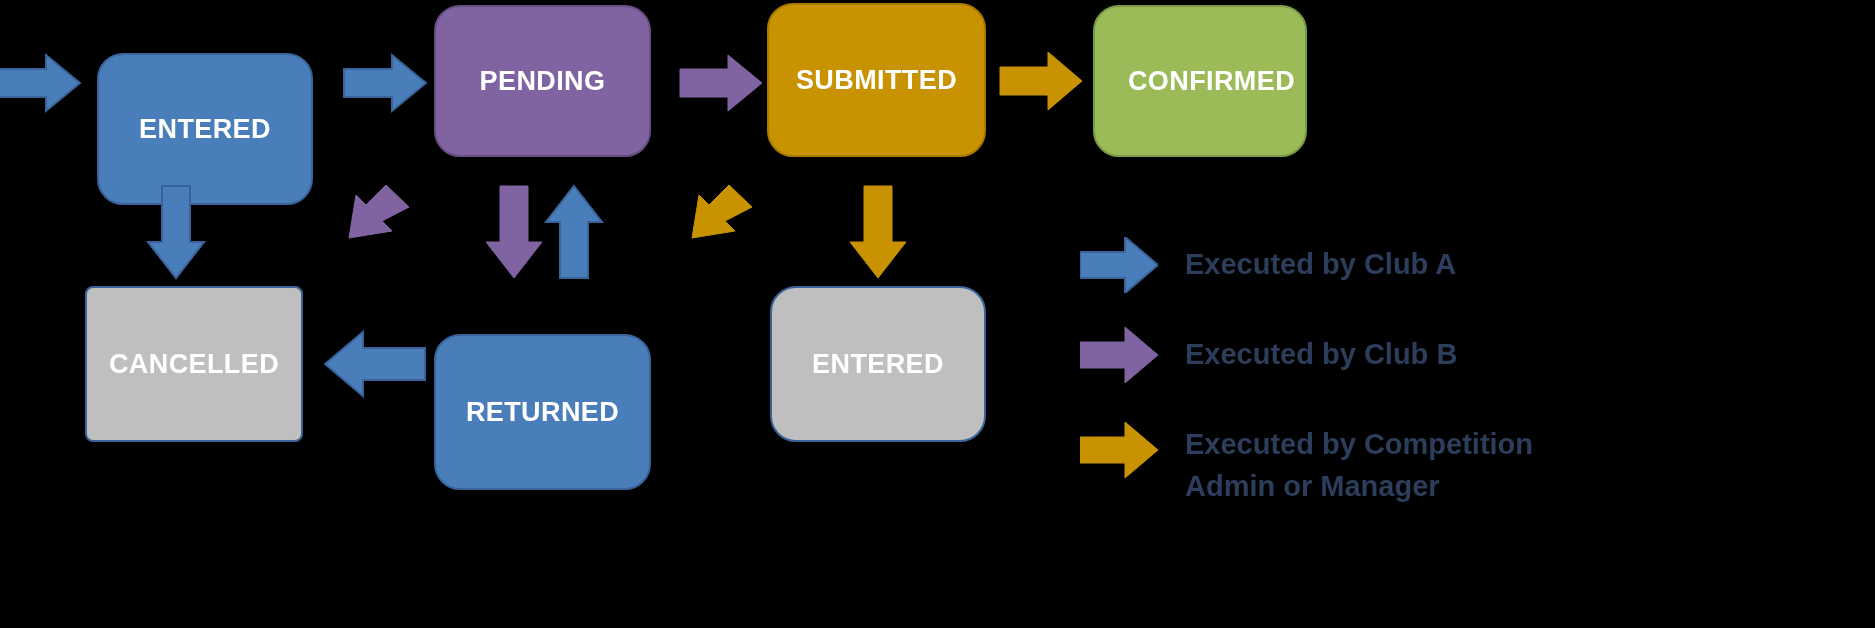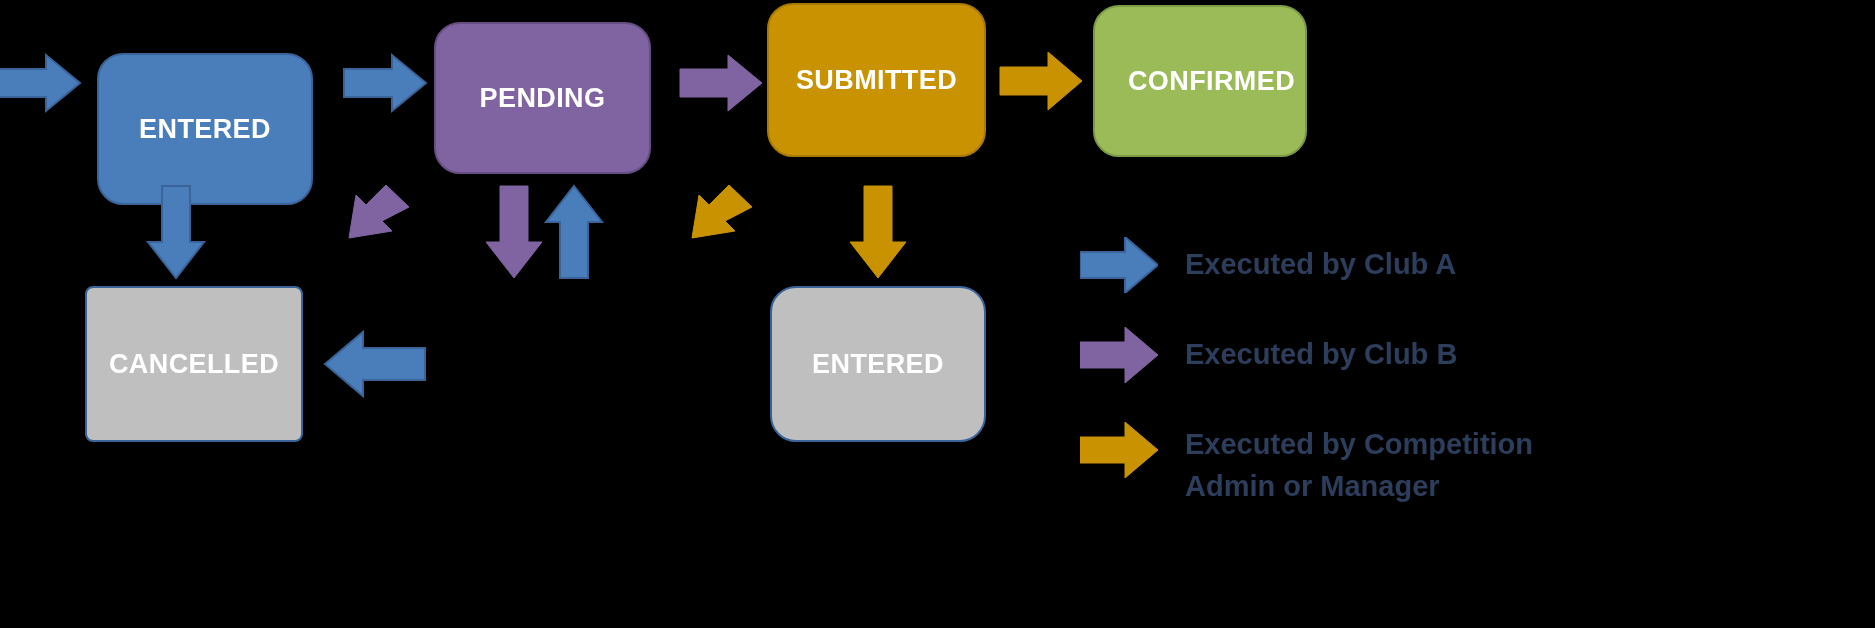--- a/index.html
+++ b/index.html
@@ -41,36 +41,39 @@
 </style>
 </head>
 <body>
 
 <div id="stage">
 
   <div class="node blue" style="left:97px;top:5px;width:216px;height:152px;">
     <span>ENTERED</span>
   </div>
 
-  <div class="node purple" style="left:434px;top:22px;width:217px;height:152px;align-items:center;">
+  <div class="node purple" style="left:434px;top:5px;width:217px;height:152px;align-items:center;">
     <span>PENDING</span>
   </div>
 
   <div class="node gold" style="left:767px;top:3px;width:219px;height:154px;">
     <span>SUBMITTED</span>
   </div>
 
   <div class="node green" style="left:1093px;top:5px;width:214px;height:152px;">
     <span>CONFIRMED</span>
   </div>
 
   <div class="node gray" style="left:85px;top:286px;width:218px;height:156px;border-radius:8px;">
     <span>CANCELLED</span>
   </div>
 
+  <div class="node blue" style="left:434px;top:286px;width:217px;height:156px;">
+    <span>RETURNED</span>
+  </div>
 
   <div class="node gray" style="left:770px;top:286px;width:216px;height:156px;">
     <span>ENTERED</span>
   </div>
 
   <div class="arrow" style="left:-2px;top:55px;">
     <svg width="82" height="56" viewBox="0 0 82 56">
       <polygon points="0,14 48,14 48,0 82,28 48,56 48,42 0,42" fill="#4A7EBB" stroke="#3A6399" stroke-width="2"></polygon>
     </svg>
   </div>

